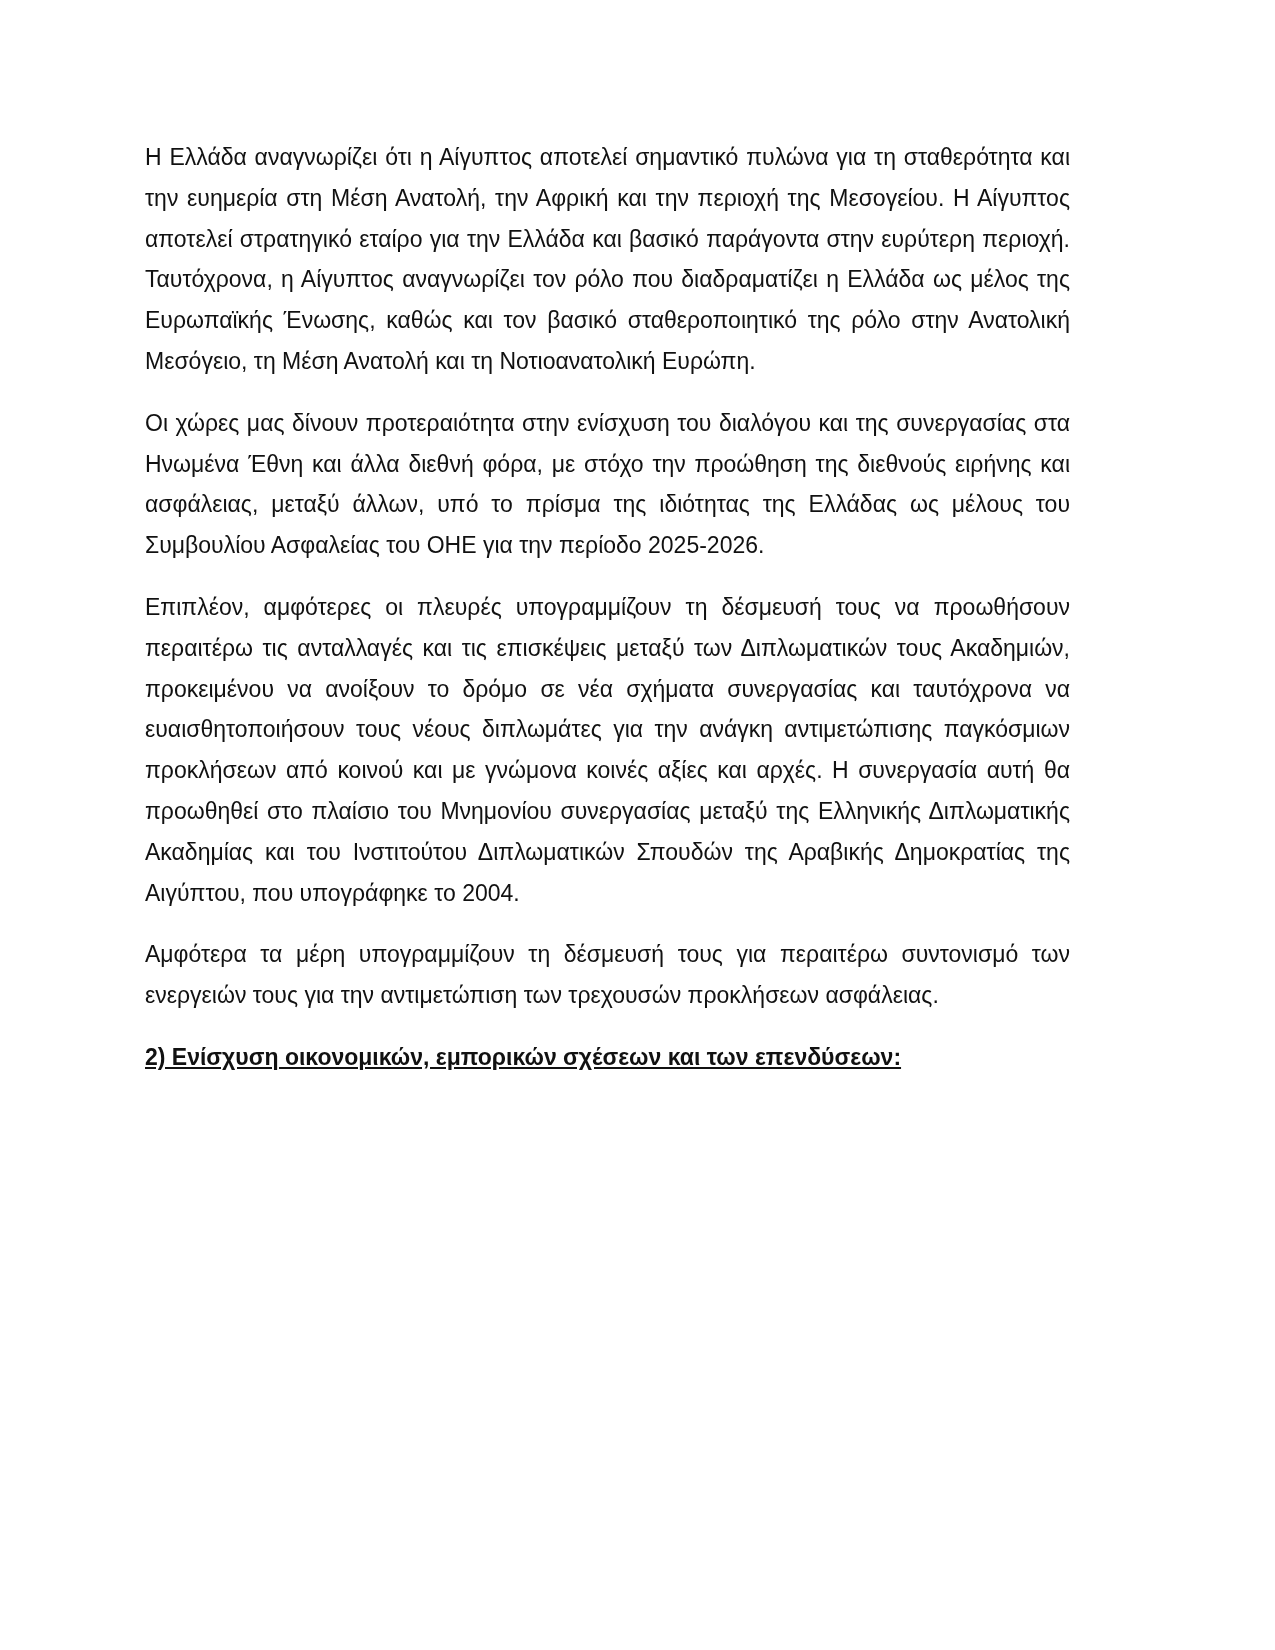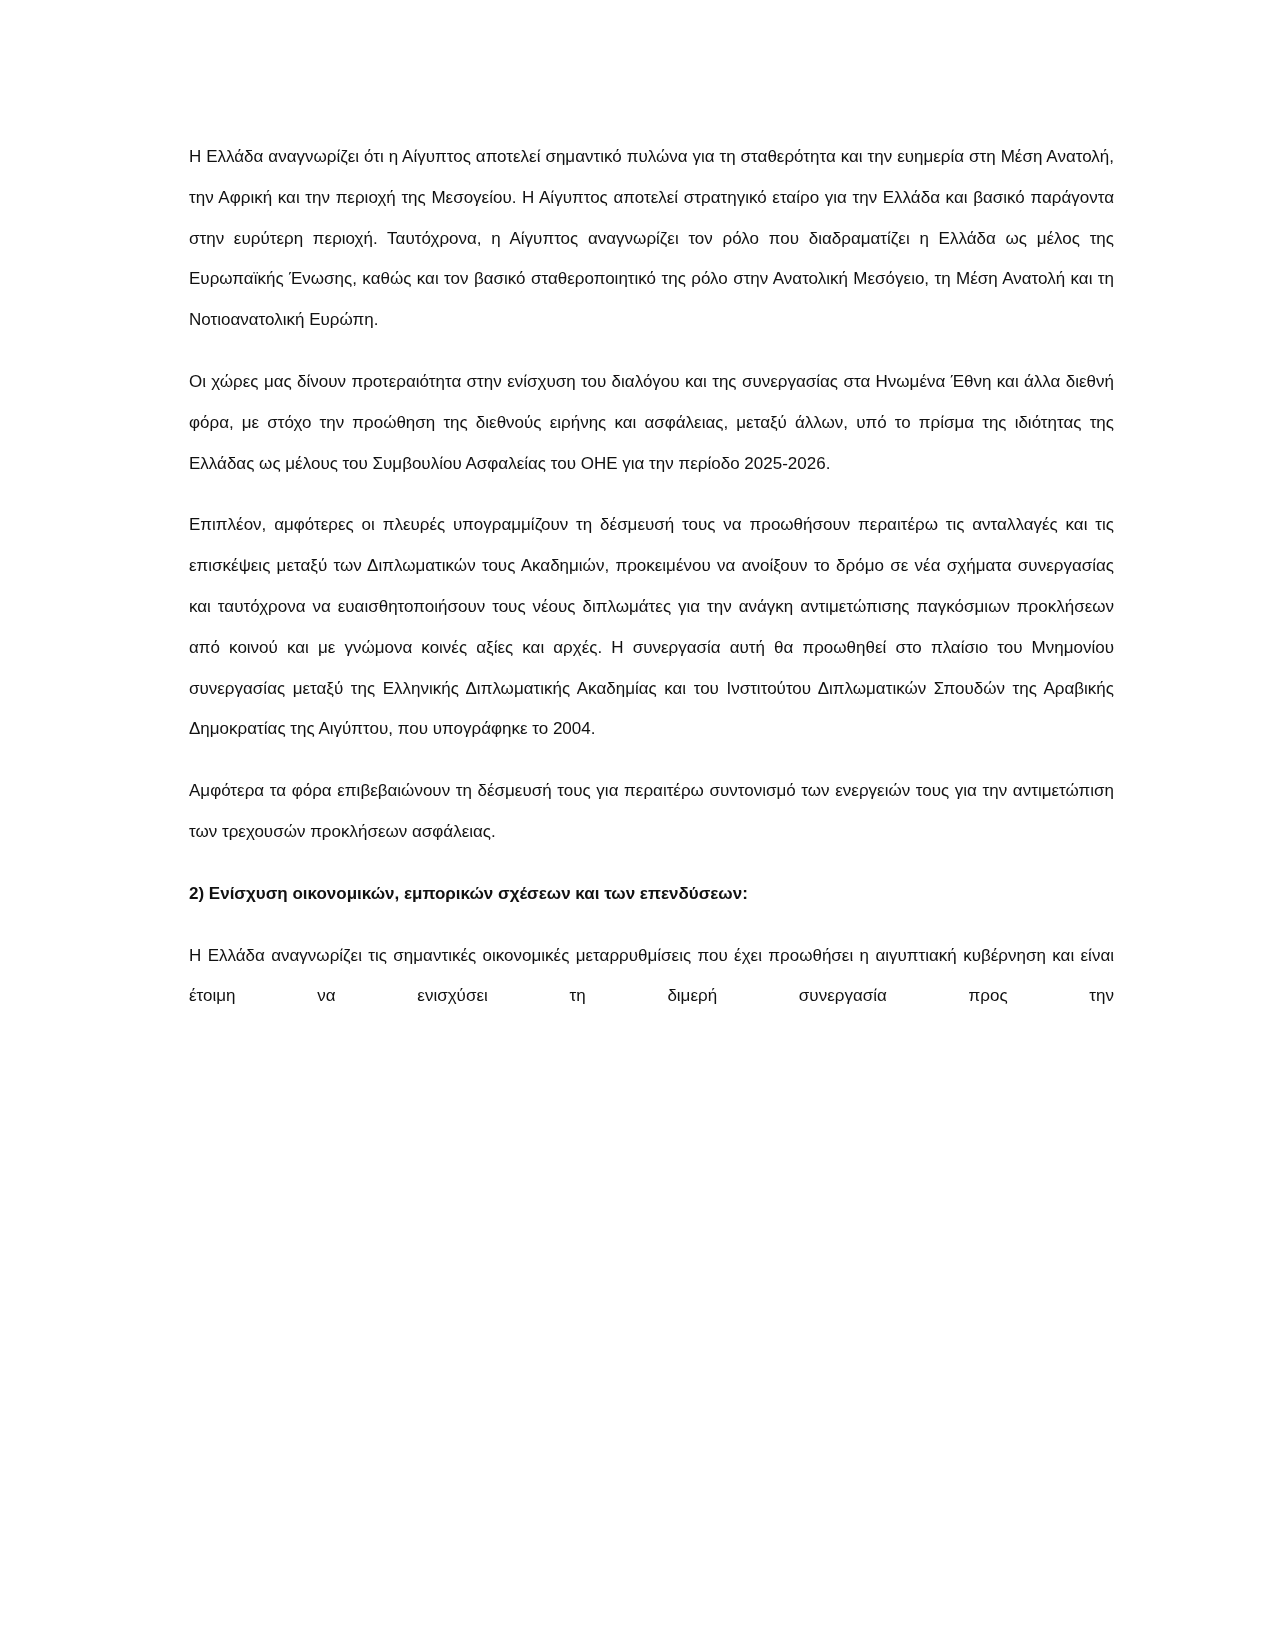--- a/index.html
+++ b/index.html
@@ -1,27 +1,26 @@
 <!DOCTYPE html>
 <html><head>
 <meta charset="utf-8">
 <style>
   html, body { margin: 0; padding: 0; background: #ffffff; }
   body { width: 1275px; height: 1650px; position: relative; overflow: hidden; }
   .page {
     position: absolute; left: 145px; top: 137px; width: 925px;
     font-family: "Liberation Sans", sans-serif;
-    font-size: 17px; line-height: 40.8px; color: #111111; margin-left: 44px;
+    font-size: 23px; line-height: 40.8px; color: #111111;
   }
   .para { margin: 0 0 21px 0; text-align: justify; text-justify: inter-word; }
-  .heading { margin: 0 0 21px 0; font-weight: bold; }
+  .heading { margin: 0 0 21px 0; font-weight: bold; text-decoration: underline; }
 </style>
 </head>
 <body>
 
 <div class="page">
   <p class="para">Η Ελλάδα αναγνωρίζει ότι η Αίγυπτος αποτελεί σημαντικό πυλώνα για τη σταθερότητα και την ευημερία στη Μέση Ανατολή, την Αφρική και την περιοχή της Μεσογείου. Η Αίγυπτος αποτελεί στρατηγικό εταίρο για την Ελλάδα και βασικό παράγοντα στην ευρύτερη περιοχή. Ταυτόχρονα, η Αίγυπτος αναγνωρίζει τον ρόλο που διαδραματίζει η Ελλάδα ως μέλος της Ευρωπαϊκής Ένωσης, καθώς και τον βασικό σταθεροποιητικό της ρόλο στην Ανατολική Μεσόγειο, τη Μέση Ανατολή και τη Νοτιοανατολική Ευρώπη.</p>
   <p class="para">Οι χώρες μας δίνουν προτεραιότητα στην ενίσχυση του διαλόγου και της συνεργασίας στα Ηνωμένα Έθνη και άλλα διεθνή φόρα, με στόχο την προώθηση της διεθνούς ειρήνης και ασφάλειας, μεταξύ άλλων, υπό το πρίσμα της ιδιότητας της Ελλάδας ως μέλους του Συμβουλίου Ασφαλείας του ΟΗΕ για την περίοδο 2025-2026.</p>
   <p class="para">Επιπλέον, αμφότερες οι πλευρές υπογραμμίζουν τη δέσμευσή τους να προωθήσουν περαιτέρω τις ανταλλαγές και τις επισκέψεις μεταξύ των Διπλωματικών τους Ακαδημιών, προκειμένου να ανοίξουν το δρόμο σε νέα σχήματα συνεργασίας και ταυτόχρονα να ευαισθητοποιήσουν τους νέους διπλωμάτες για την ανάγκη αντιμετώπισης παγκόσμιων προκλήσεων από κοινού και με γνώμονα κοινές αξίες και αρχές. Η συνεργασία αυτή θα προωθηθεί στο πλαίσιο του Μνημονίου συνεργασίας μεταξύ της Ελληνικής Διπλωματικής Ακαδημίας και του Ινστιτούτου Διπλωματικών Σπουδών της Αραβικής Δημοκρατίας της Αιγύπτου, που υπογράφηκε το 2004.</p>
-  <p class="para">Αμφότερα τα φόρα επιβεβαιώνουν τη δέσμευσή τους για περαιτέρω συντονισμό των ενεργειών τους για την αντιμετώπιση των τρεχουσών προκλήσεων ασφάλειας.</p>
+  <p class="para">Αμφότερα τα μέρη υπογραμμίζουν τη δέσμευσή τους για περαιτέρω συντονισμό των ενεργειών τους για την αντιμετώπιση των τρεχουσών προκλήσεων ασφάλειας.</p>
   <p class="heading">2) Ενίσχυση οικονομικών, εμπορικών σχέσεων και των επενδύσεων:</p>
-  <p class="para" style="text-align-last: justify;">Η Ελλάδα αναγνωρίζει τις σημαντικές οικονομικές μεταρρυθμίσεις που έχει προωθήσει η αιγυπτιακή κυβέρνηση και είναι έτοιμη να ενισχύσει τη διμερή συνεργασία προς την</p>
 </div>
 
 </body></html>

